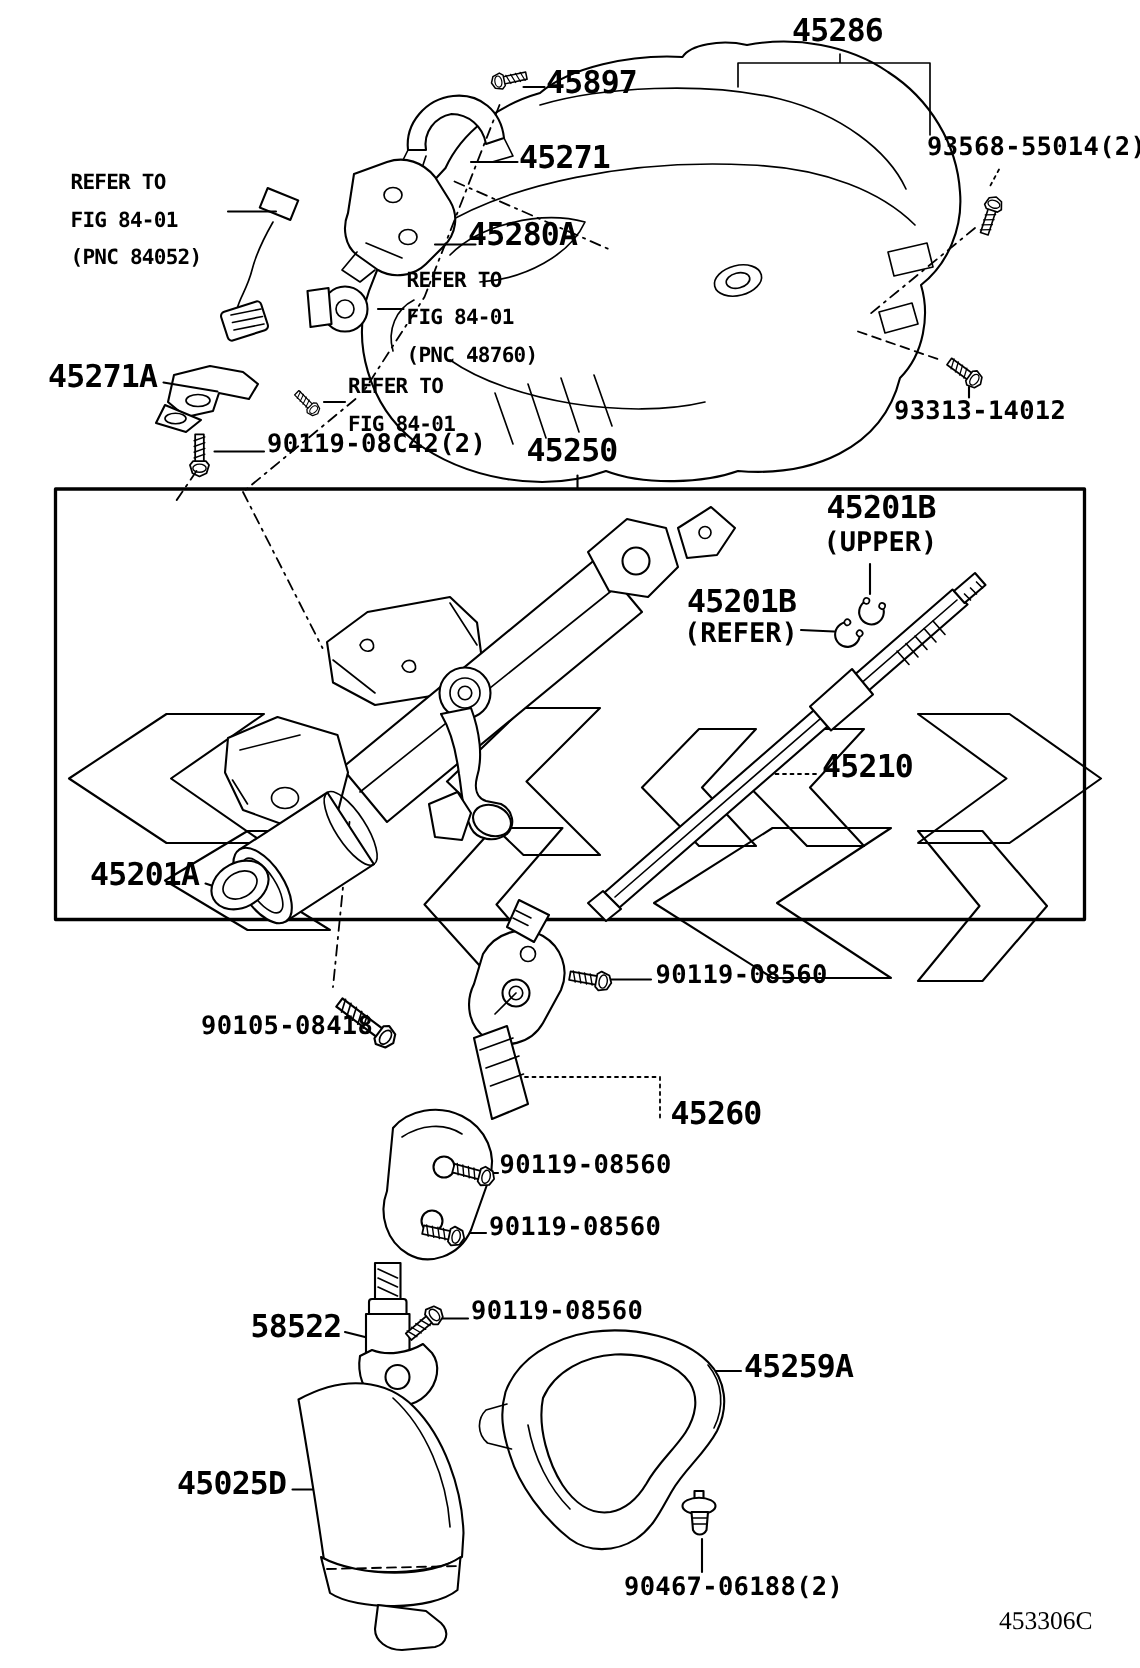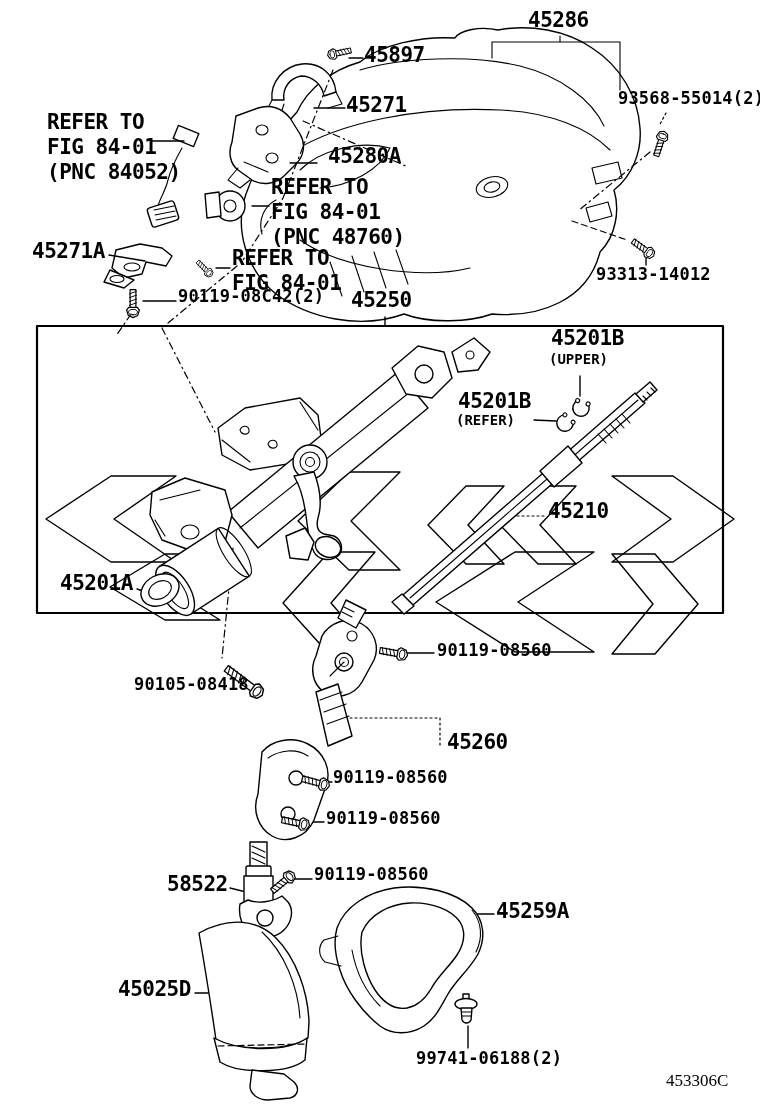--- a/index.html
+++ b/index.html
@@ -10,22 +10,22 @@
   svg.art .wm{stroke:none;}
   svg.art .fw{fill:#fff;}
   svg.art .thin{stroke-width:1.1;}
   svg.art .box{stroke-width:2.2;}
   svg.art .dd{stroke-dasharray:7,4,1.5,4;stroke-width:1.2;}
   svg.art .dash{stroke-dasharray:6,4;stroke-width:1.2;}
   svg.art .dot{stroke-dasharray:2,3;stroke-width:1.2;}
   .lbl{position:absolute;z-index:2;font-weight:bold;color:#000;white-space:nowrap;}
   .s21{font-size:21px;letter-spacing:-0.5px;}
   .s17{font-size:17px;letter-spacing:0.2px;}
-  .s19{font-size:21px;letter-spacing:-0.5px;line-height:25px;}
-  .s14{font-size:14px;letter-spacing:0;}
+  .s19{font-size:14px;letter-spacing:-0.5px;line-height:25px;}
+  .s14{font-size:18px;letter-spacing:0;}
   .code{font-family:Liberation Serif, serif;font-weight:400;font-size:17px;}
 </style>
 </head>
 <body>
 
 <div class="page">
 
 <svg class="art" width="760" height="1112" viewBox="0 0 760 1112">
 
   <defs>
@@ -280,21 +280,21 @@
 <div class="lbl s21" style="left:364px;top:43px">45897</div>
 <div class="lbl s21" style="left:346px;top:93px">45271</div>
 <div class="lbl s17" style="left:618px;top:88px">93568-55014(2)</div>
 
 <div class="lbl s19" style="left:47px;top:110px">
   <div>REFER TO</div>
   <div>FIG 84-01</div>
   <div>(PNC 84052)</div>
 </div>
 
-<div class="lbl s21" style="left:328px;top:144px">45280A</div>
+<div class="lbl s21" style="left:312px;top:144px">45280A</div>
 
 <div class="lbl s19" style="left:271px;top:175px">
   <div>REFER TO</div>
   <div>FIG 84-01</div>
   <div>(PNC 48760)</div>
 </div>
 
 <div class="lbl s21" style="left:32px;top:239px">45271A</div>
 
 <div class="lbl s19" style="left:232px;top:246px">
@@ -316,17 +316,17 @@
 
 <div class="lbl s17" style="left:437px;top:640px">90119-08560</div>
 <div class="lbl s17" style="left:134px;top:674px">90105-08418</div>
 <div class="lbl s21" style="left:447px;top:730px">45260</div>
 <div class="lbl s17" style="left:333px;top:767px">90119-08560</div>
 <div class="lbl s17" style="left:326px;top:808px">90119-08560</div>
 <div class="lbl s17" style="left:314px;top:864px">90119-08560</div>
 <div class="lbl s21" style="left:167px;top:872px">58522</div>
 <div class="lbl s21" style="left:496px;top:899px">45259A</div>
 <div class="lbl s21" style="left:118px;top:977px">45025D</div>
-<div class="lbl s17" style="left:416px;top:1048px">99741-06188(2)</div>
+<div class="lbl s17" style="left:416px;top:1048px">90467-06188(2)</div>
 
 <div class="lbl code" style="left:666px;top:1071px">453306C</div>
 
 </div>
 
 </body></html>

